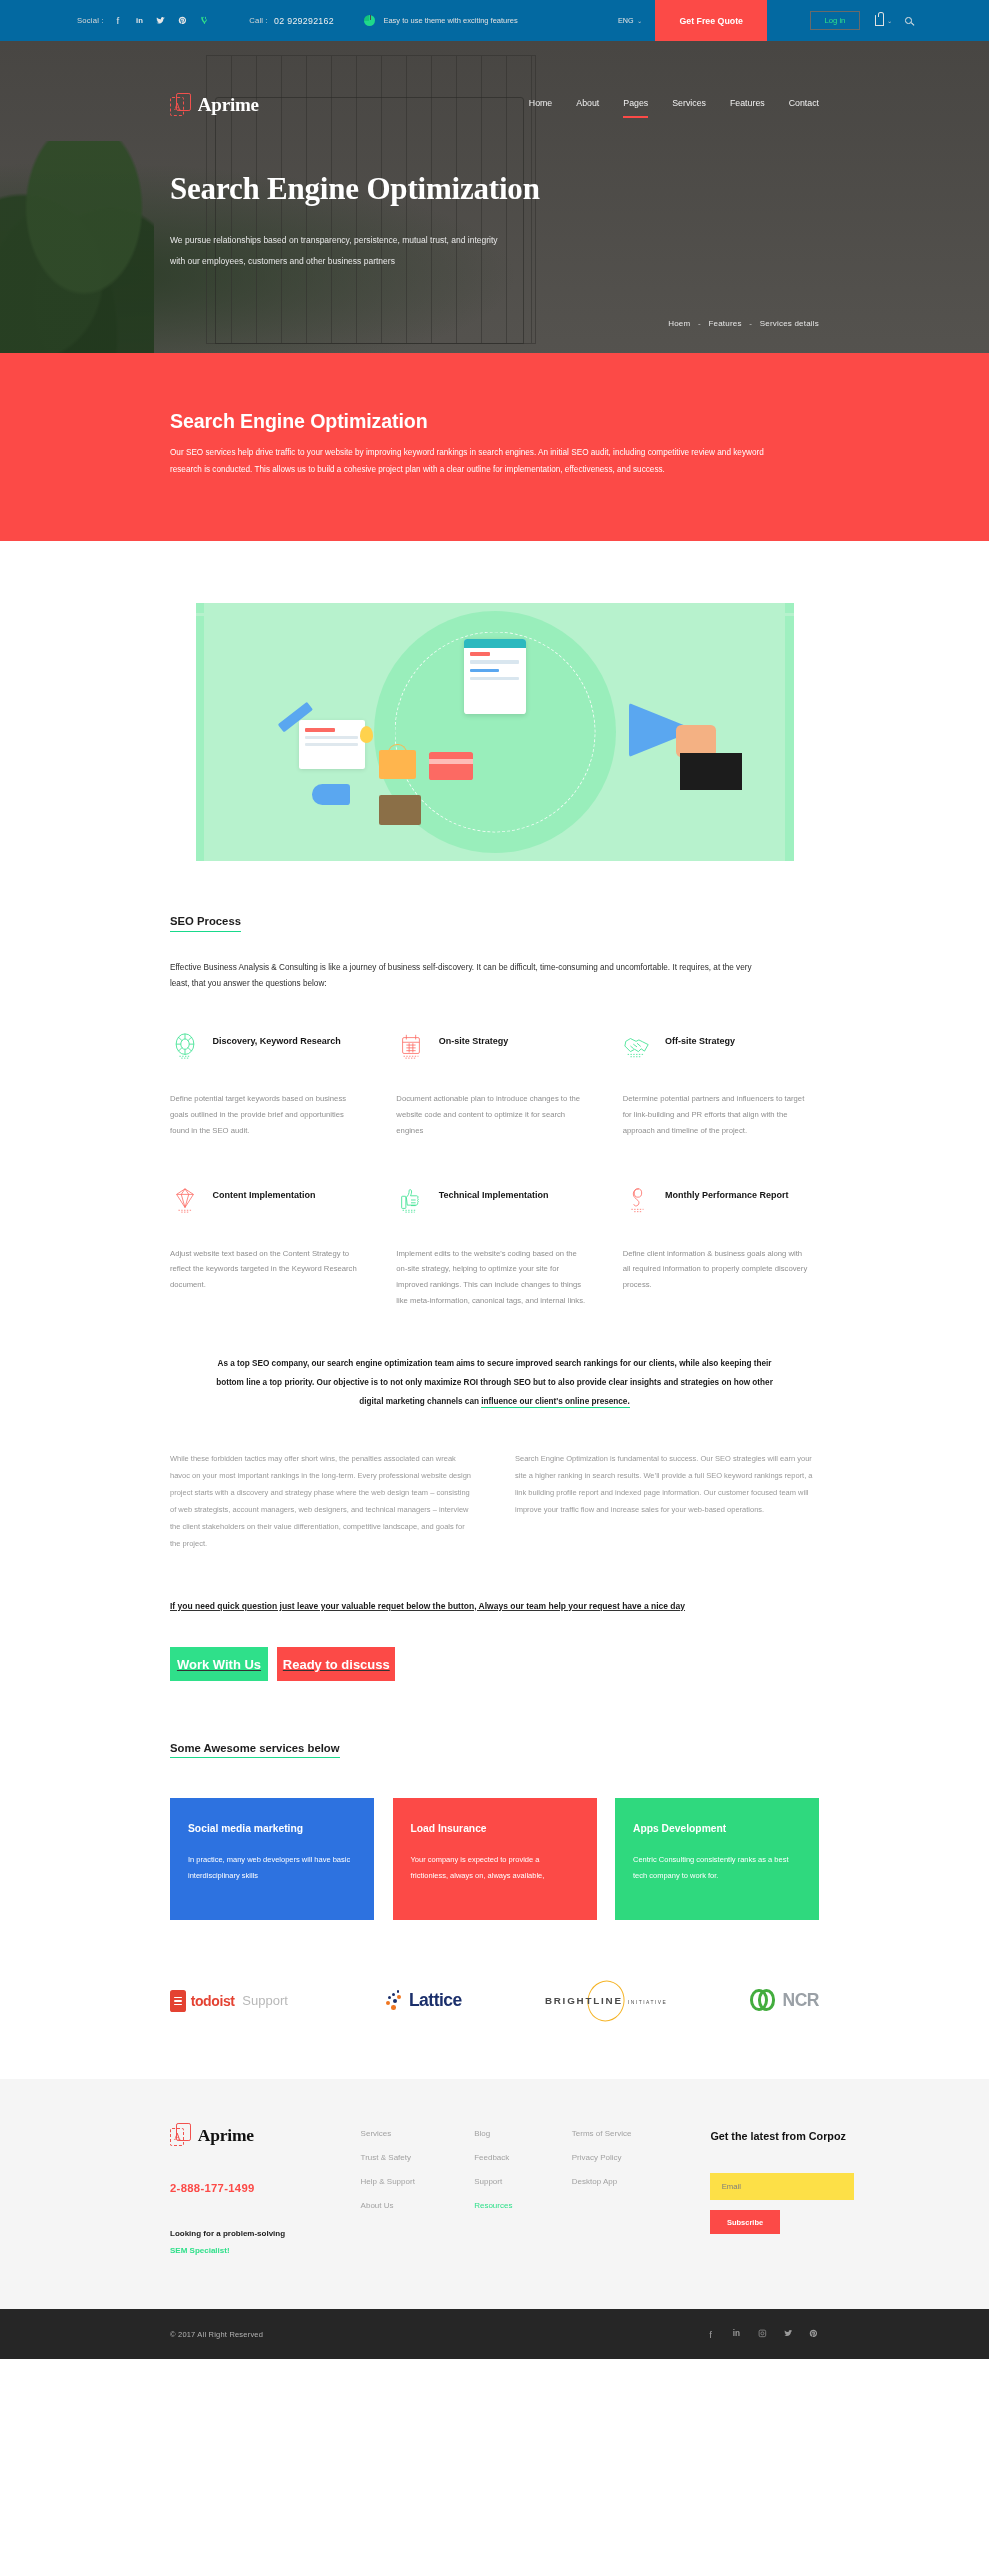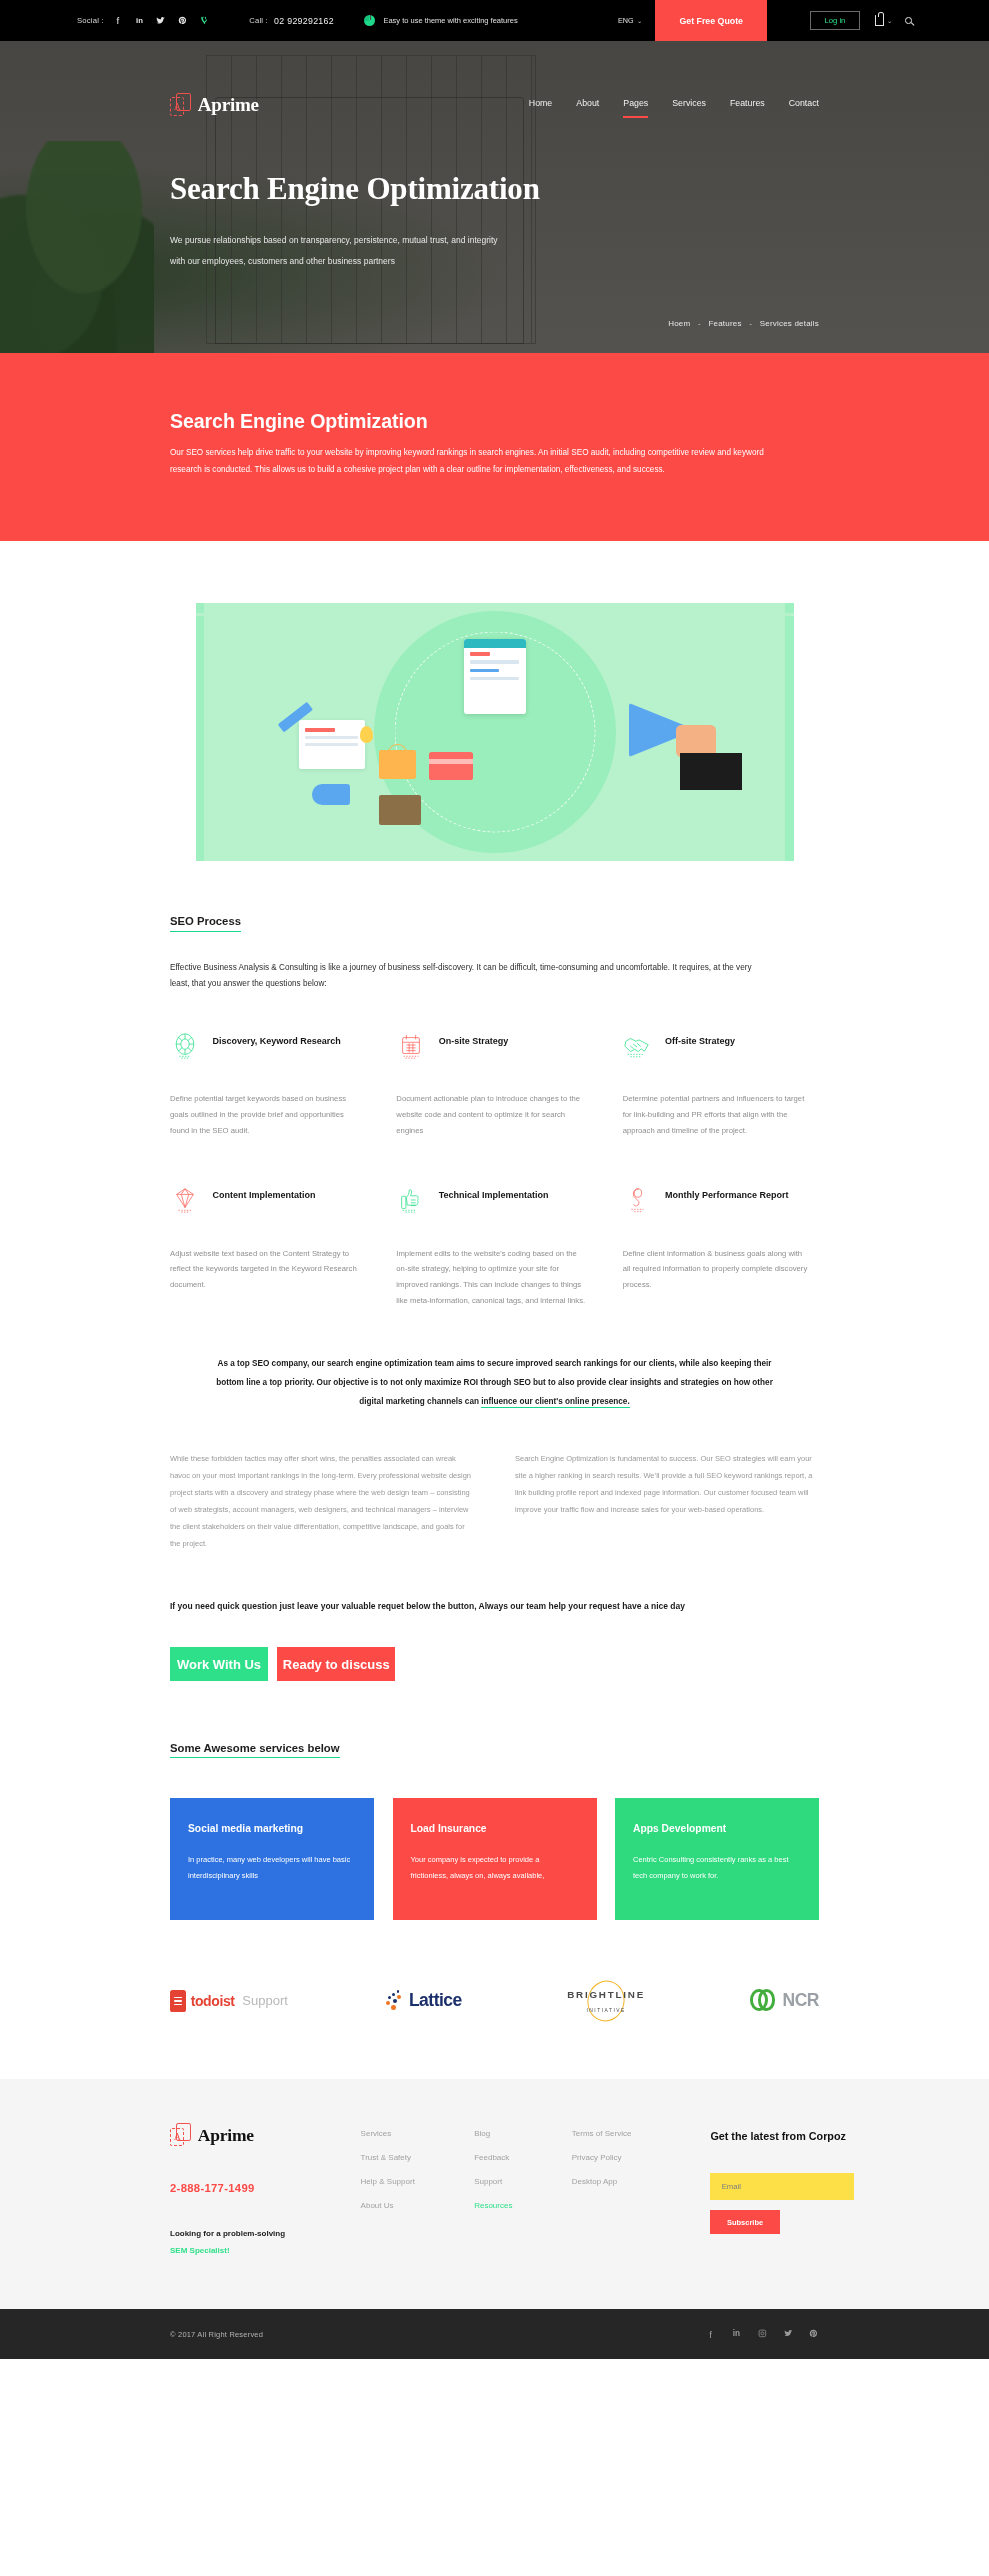--- a/index.html
+++ b/index.html
@@ -7,21 +7,21 @@
   body {
     font-family: "Liberation Sans", sans-serif;
     background: #ffffff;
     color: #333;
     -webkit-font-smoothing: antialiased;
   }
   .container { width: 649px; margin: 0 auto; position: relative; }
 
   
   .topbar {
-    height: 41px; background: #000000; color: #e8e8e8;
+    height: 41px; background: #0369a1; color: #e8e8e8;
     display: flex; align-items: stretch; position: relative; z-index: 5;
   }
   .topbar-inner { width: 835px; margin: 0 auto; display: flex; align-items: center; height: 100%; }
   .tb-label { font-size: 7.7px; color: #d8d8d8; letter-spacing: 0.2px; }
   .tb-social { display: flex; align-items: center; gap: 12.4px; margin-left: 9.3px; }
   .tb-social .ico { width: 9.3px; height: 11.3px; display: flex; align-items: center; justify-content: center;
     color: #e6e6e6; font-size: 9.8px; line-height: 1; cursor: pointer; }
   .tb-social .ico.vine { color: #2fe08a; }
   .tb-call { margin-left: 40px; display: flex; align-items: center; gap: 6.2px; }
   .tb-call .num { font-size: 8.8px; color: #efefef; letter-spacing: 0.3px; }
@@ -142,21 +142,21 @@
   
   .bold-center { margin: 31px auto 0; width: 577px; text-align:center; font-size:8.2px; font-weight:700;
       line-height:2.35; color:#1b1b1b;}
   .bold-center .hl { border-bottom: 1px solid #18d98b; padding-bottom:1px;}
 
   
   .two-col { display:grid; grid-template-columns: 1fr 1fr; column-gap: 41px; margin-top: 40px;}
   .two-col p { font-size:7.5px; line-height:2.25; color:#9a9a9a;}
 
   
-  .cta { margin-top: 44px; }
+  .cta { margin-top: 44px; text-decoration: underline; }
   .cta-text { font-size:8.5px; font-weight:700; line-height:2.2; color:#1b1b1b; max-width:567px;}
   .cta-btns { margin-top: 32px; display:flex; gap: 9.3px;}
   .btn { border:none; cursor:pointer; color:#fff; font-size:13px; font-weight:600;
       padding: 9.3px 0; width: 98px; text-align:center; font-family:"Liberation Sans",sans-serif;}
   .btn.green { background:#2fe08a; }
   .btn.red { background:#fc4a47; width: 118px;}
 
   
   .svc-sec { margin-top: 61px; }
   .svc-grid { display:grid; grid-template-columns: repeat(3,1fr); column-gap: 18.5px; margin-top: 40px;}
@@ -171,21 +171,21 @@
   .partners { display:flex; justify-content:space-between; align-items:center; margin-top: 60px; padding-bottom: 58px;}
   .partner { display:flex; align-items:center; gap:5.2px; height:36px;}
   .todoist-mark { width:15.5px;height:21.6px;background:#e44232;border-radius:2.6px;display:flex;flex-direction:column;
       justify-content:center;align-items:center;gap:2.1px;}
   .todoist-mark i { display:block; width:8.2px;height:1.5px;background:#fff;border-radius:1px;}
   .todoist-txt { font-size:14px;font-weight:700;color:#e44232;letter-spacing:-0.4px;}
   .todoist-sup { font-size:13px;color:#b8b8b8;font-weight:400;margin-left:2.6px;}
   .lattice-dots { width:20.6px;height:24px;position:relative;}
   .lattice-dots b{position:absolute;border-radius:50%;display:block;}
   .lattice-txt{font-size:17.5px;font-weight:700;color:#1b2f6b;letter-spacing:-0.5px;}
-  .bright { position:relative; width:98px; height:41px; display:flex;align-items:center;justify-content:center;flex-direction:column;}
+  .bright { position:relative; width:98px; height:41px; display:flex;align-items:center;justify-content:center;flex-direction:row;}
   .bright .ring{position:absolute;left:50%;top:50%;transform:translate(-50%,-50%) rotate(12deg);width:37px;height:41px;border:1.5px solid #f5b324;border-radius:50%;}
   .bright .t1{font-size:9.8px;letter-spacing:1.8px;color:#4a4a4a;font-weight:600;z-index:2;}
   .bright .t2{font-size:4.9px;letter-spacing:1.5px;color:#4a4a4a;margin-top:3.1px;z-index:2;}
   .ncr-mark{width:27px;height:23px;position:relative;}
   .ncr-mark .l{position:absolute;width:17.5px;height:21.6px;border:3.6px solid #43ad3e;border-radius:50%;}
   .ncr-mark .l2{left:7.2px;}
   .ncr-txt{font-size:17.5px;font-weight:700;color:#9aa0a6;letter-spacing:-0.5px;}
 
   
   .footer { background:#f5f5f5; padding: 44px 0 49px;}

